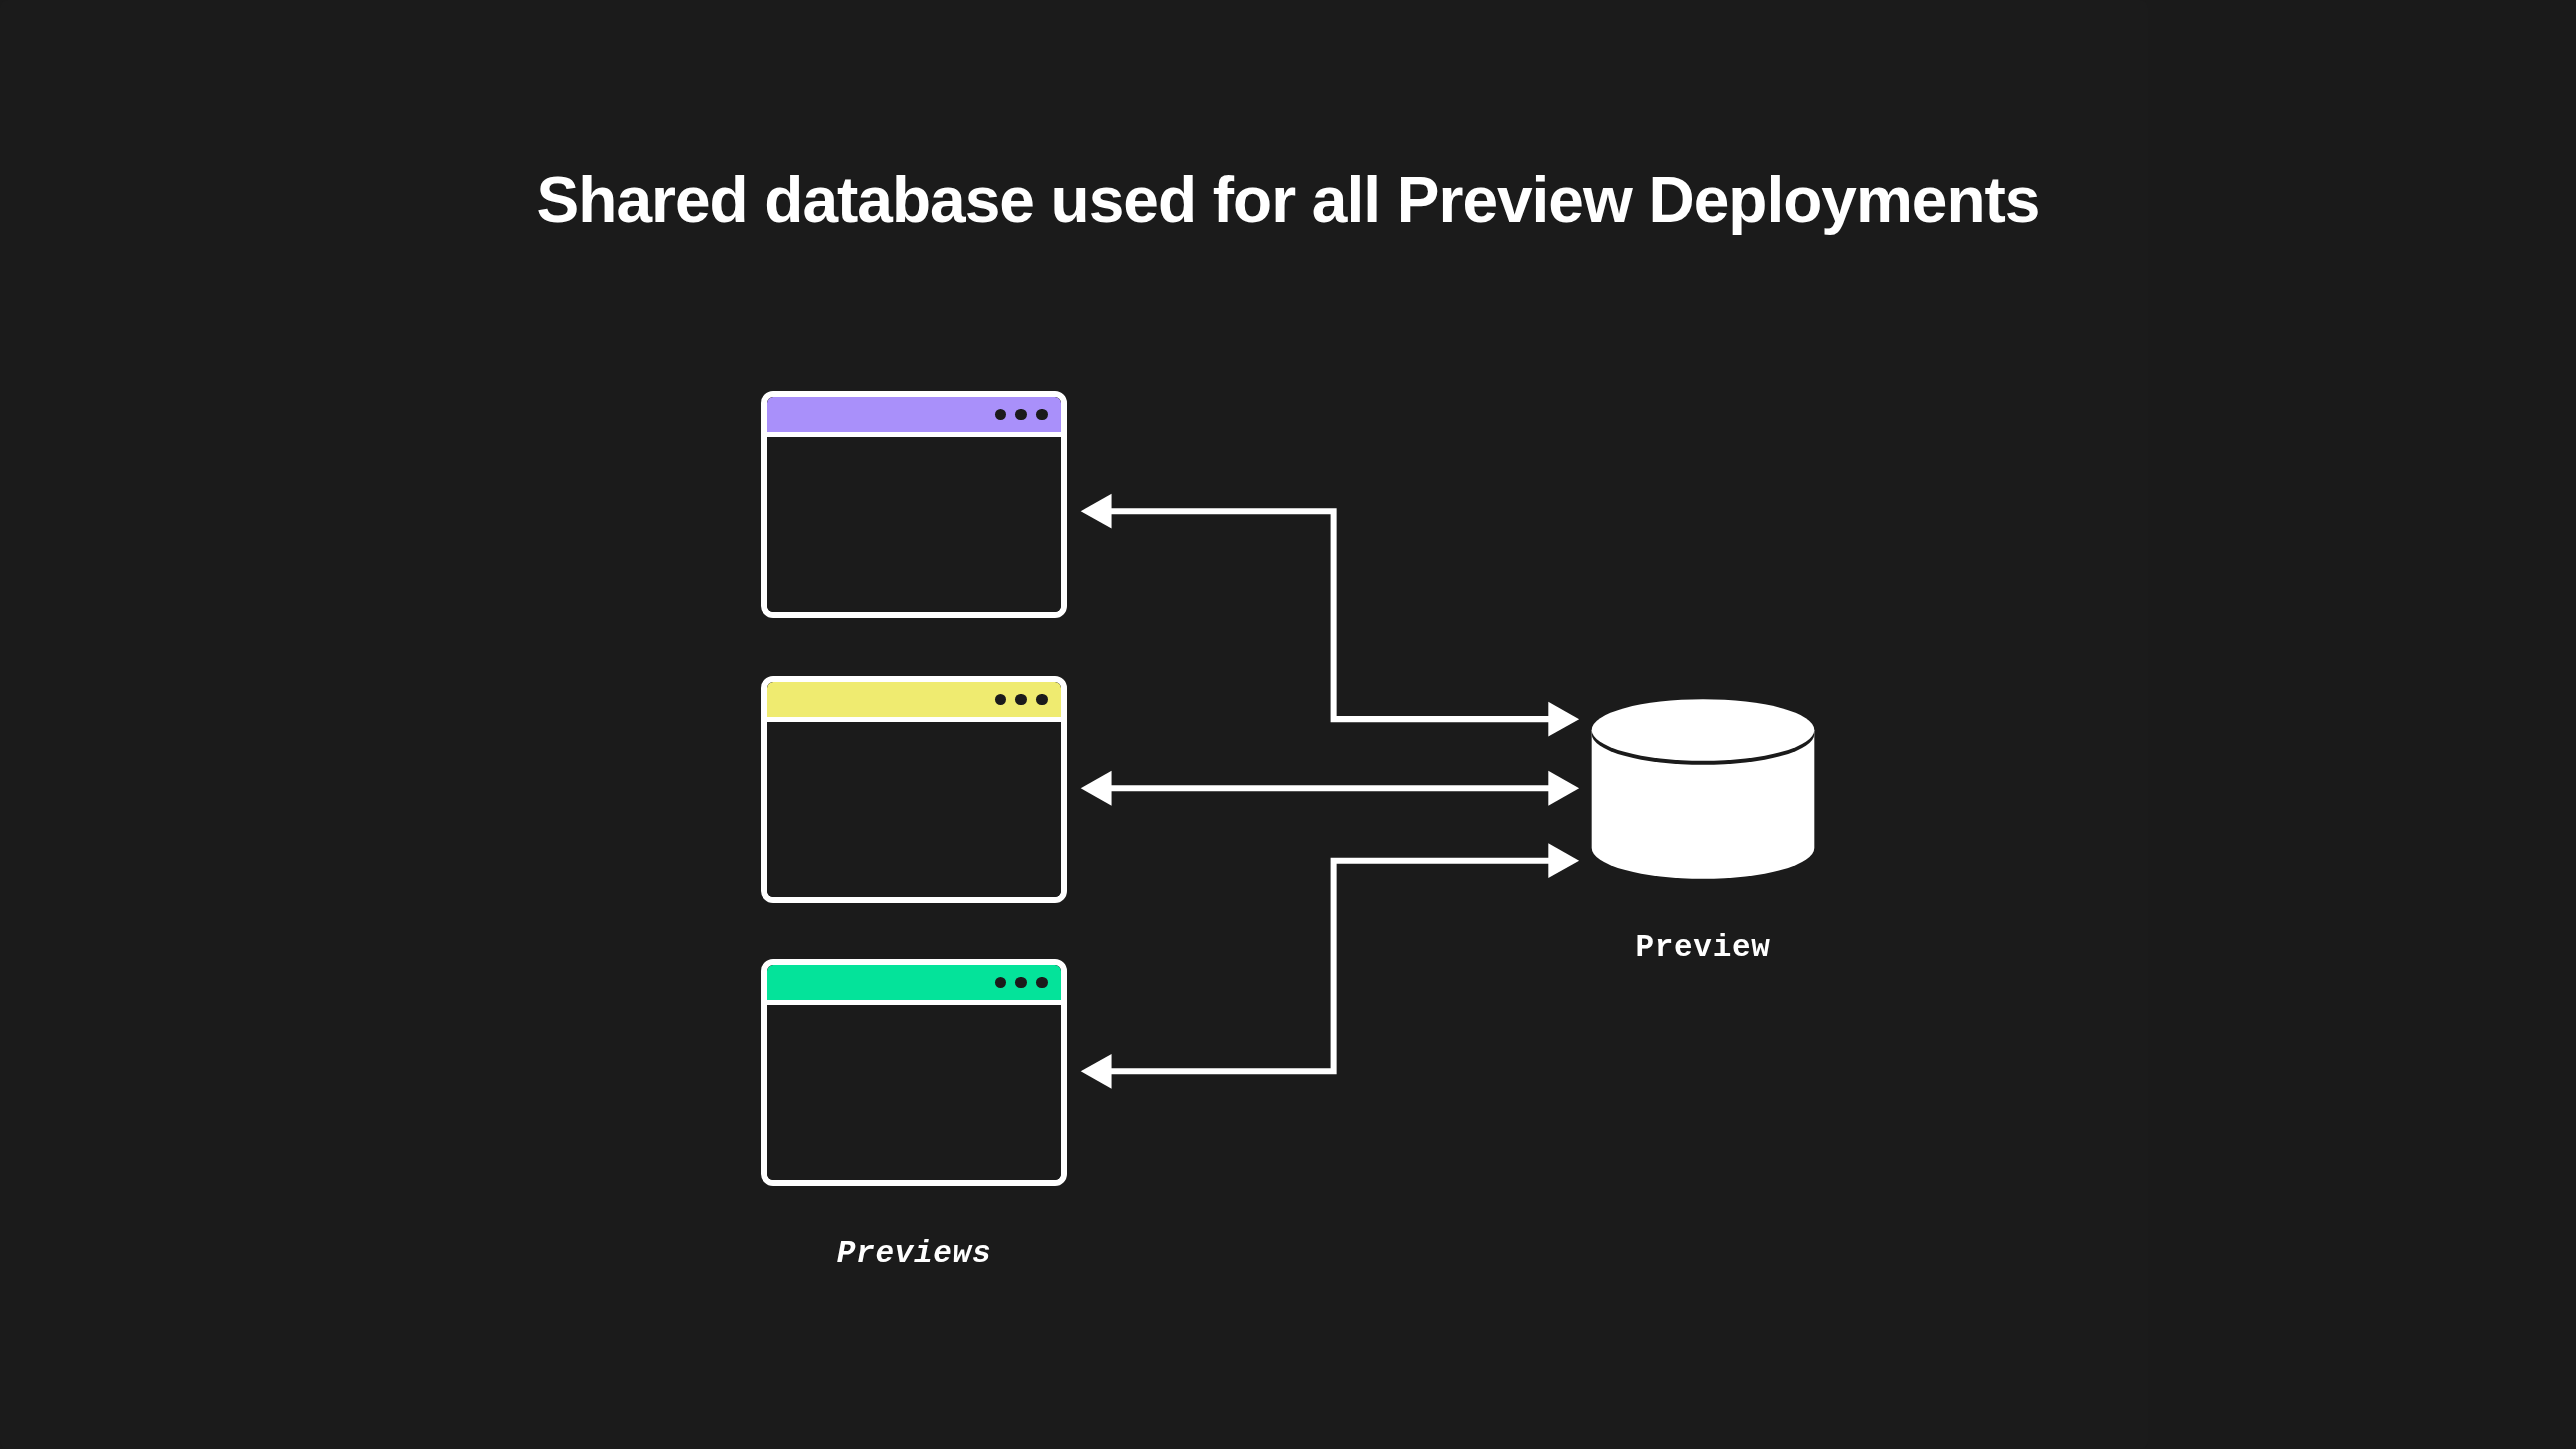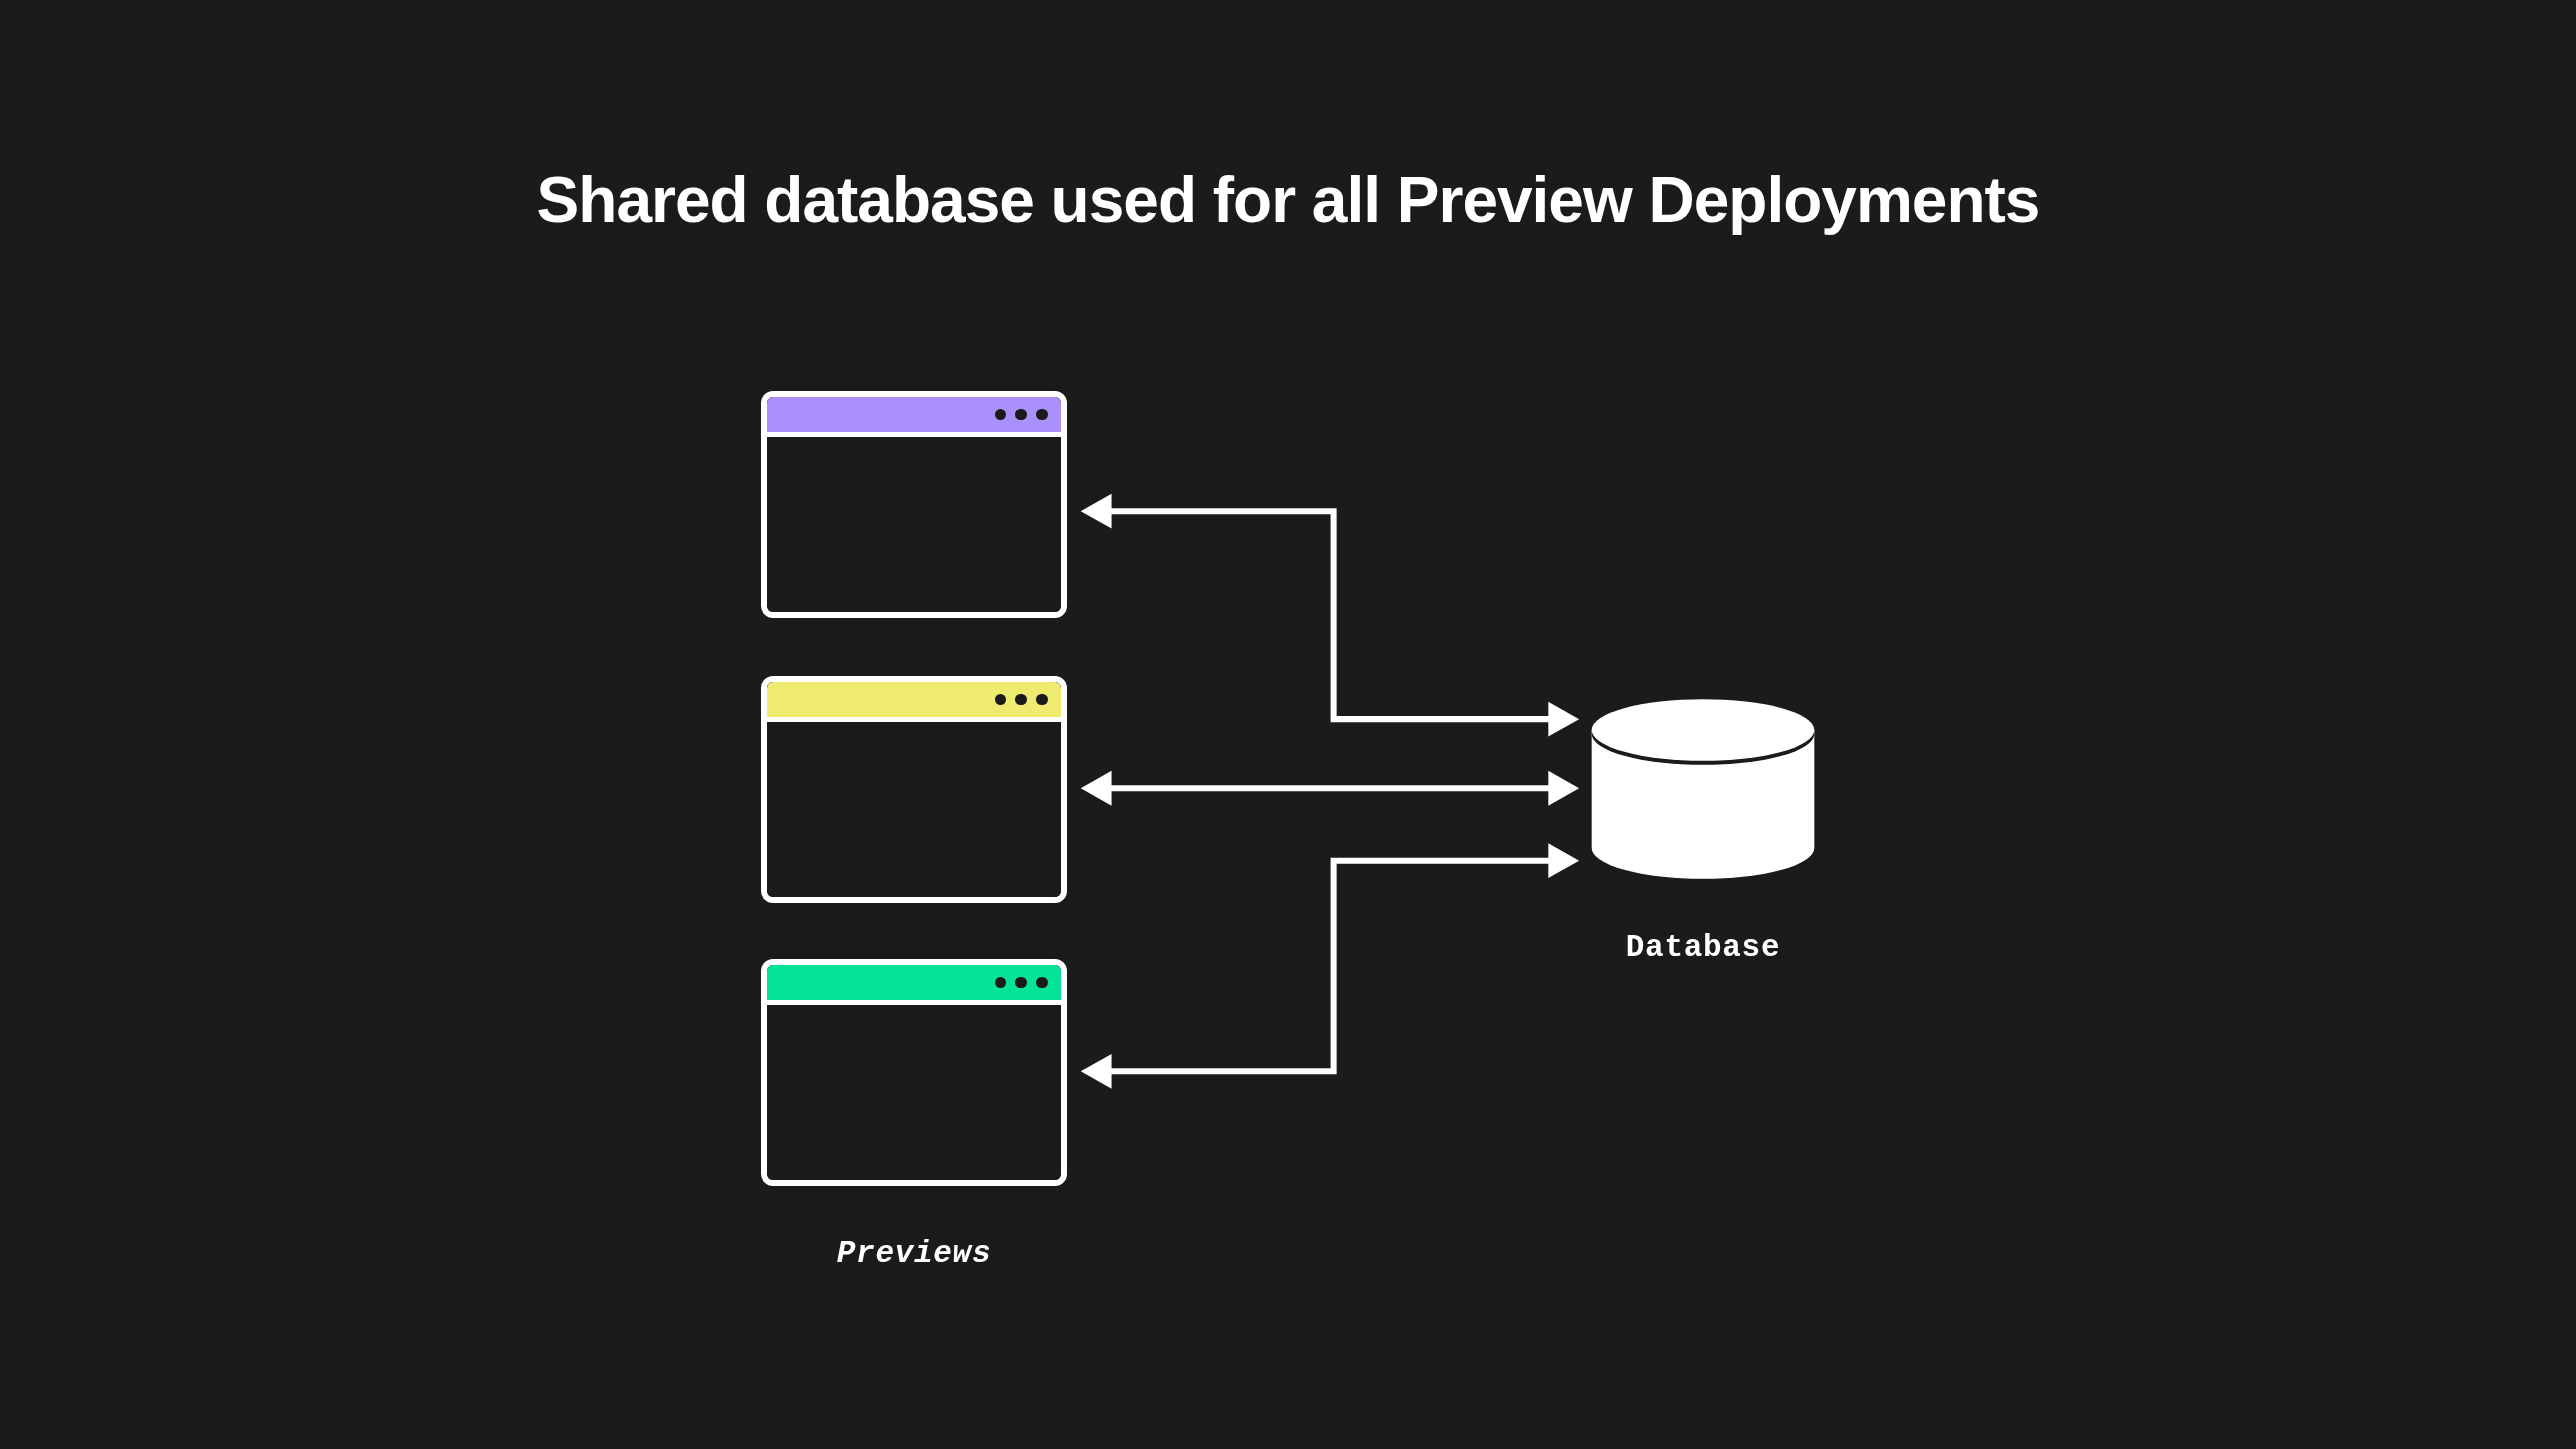--- a/index.html
+++ b/index.html
@@ -189,16 +189,16 @@
 
     <path d="M 4 46 L 4 222 A 166 46 0 0 0 336 222 L 336 46 Z" fill="#ffffff"></path>
 
     <ellipse cx="170" cy="52" rx="166" ry="46" fill="#1b1b1b"></ellipse>
 
     <ellipse cx="170" cy="46" rx="166" ry="46" fill="#ffffff"></ellipse>
   </svg>
 
   <div class="caption" id="caption-previews">Previews</div>
 
-  <div class="caption" id="caption-database">Database</div>
+  <div class="caption" id="caption-database">Preview</div>
 
 </div>
 
 
 </body></html>

